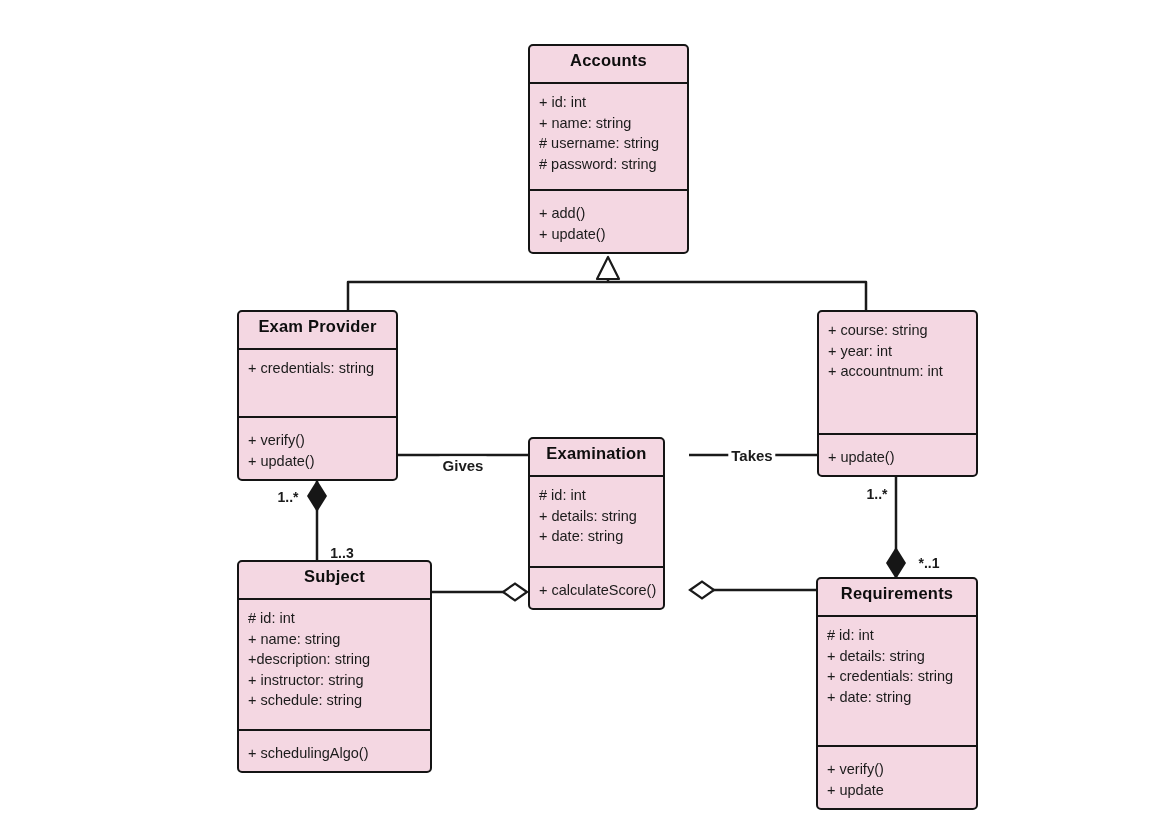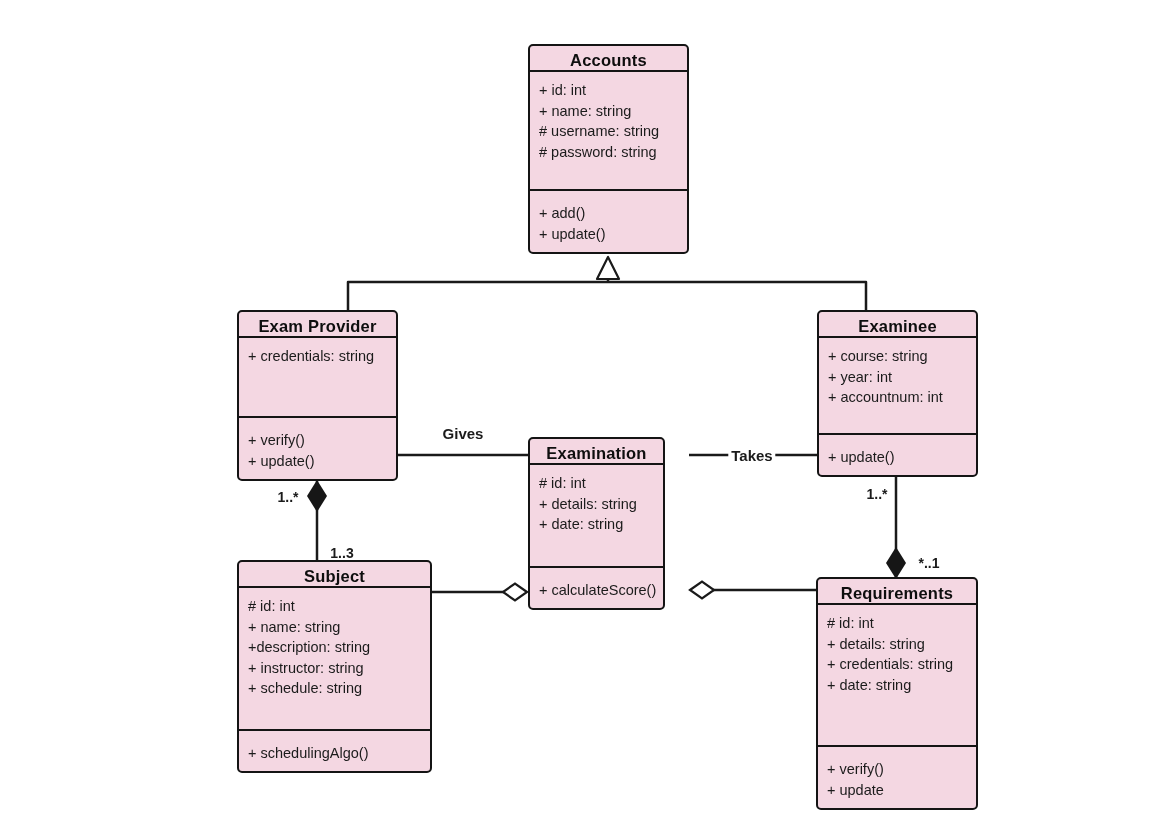--- a/index.html
+++ b/index.html
@@ -30,21 +30,21 @@
     display: flex;
     flex-direction: column;
     overflow: hidden;
   }
   .uml-title {
     font-weight: bold;
     font-size: 16.5px;
     line-height: 19px;
     text-align: center;
     color: #0e0e0e;
-    padding: 5px 3px 0 3px;
+    padding: 5px 3px 12px 3px;
     border-bottom: 2.5px solid #141414;
     flex: 0 0 auto;
     letter-spacing: 0.2px;
   }
   .uml-attrs {
     flex: 1 1 auto;
     padding: 8px 13px 6px 9px;
     border-bottom: 2.5px solid #141414;
   }
   .uml-methods {
@@ -147,21 +147,20 @@
     <div class="uml-attrs">
         <div class="member-line">+ credentials: string</div>
       </div>
     <div class="uml-methods">
         <div class="member-line">+ verify()</div>
         <div class="member-line">+ update()</div>
       </div>
   </div>
 
   <div id="class-examinee" class="uml-class">
-    <div class="uml-title">Examinee</div>
     <div class="uml-attrs">
         <div class="member-line">+ course: string</div>
         <div class="member-line">+ year: int</div>
         <div class="member-line">+ accountnum: int</div>
       </div>
     <div class="uml-methods">
         <div class="member-line">+ update()</div>
       </div>
   </div>
 
@@ -198,21 +197,21 @@
         <div class="member-line">+ details: string</div>
         <div class="member-line">+ credentials: string</div>
         <div class="member-line">+ date: string</div>
       </div>
     <div class="uml-methods">
         <div class="member-line">+ verify()</div>
         <div class="member-line">+ update</div>
       </div>
   </div>
 
-  <div class="edge-label on-line" style="left:463px; top:433px;">Gives</div>
+  <div class="edge-label on-line" style="left:463px; top:465px;">Gives</div>
   <div class="edge-label on-line" style="left:752px; top:455px;">Takes</div>
 
   <div class="mult-label" style="left:288px; top:497px;">1..*</div>
   <div class="mult-label" style="left:342px; top:553px;">1..3</div>
   <div class="mult-label" style="left:877px; top:494px;">1..*</div>
   <div class="mult-label" style="left:929px; top:563px;">*..1</div>
 
 </div>
 
 </body></html>

